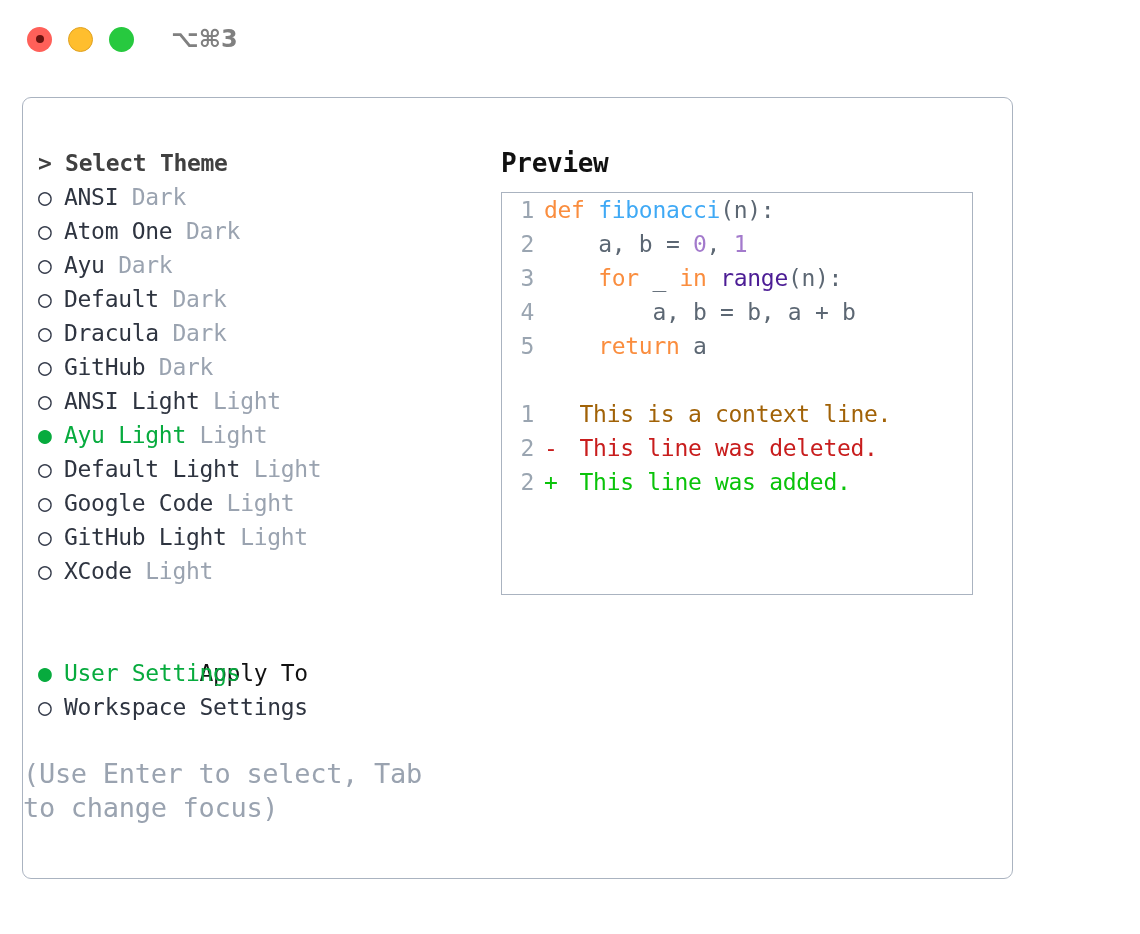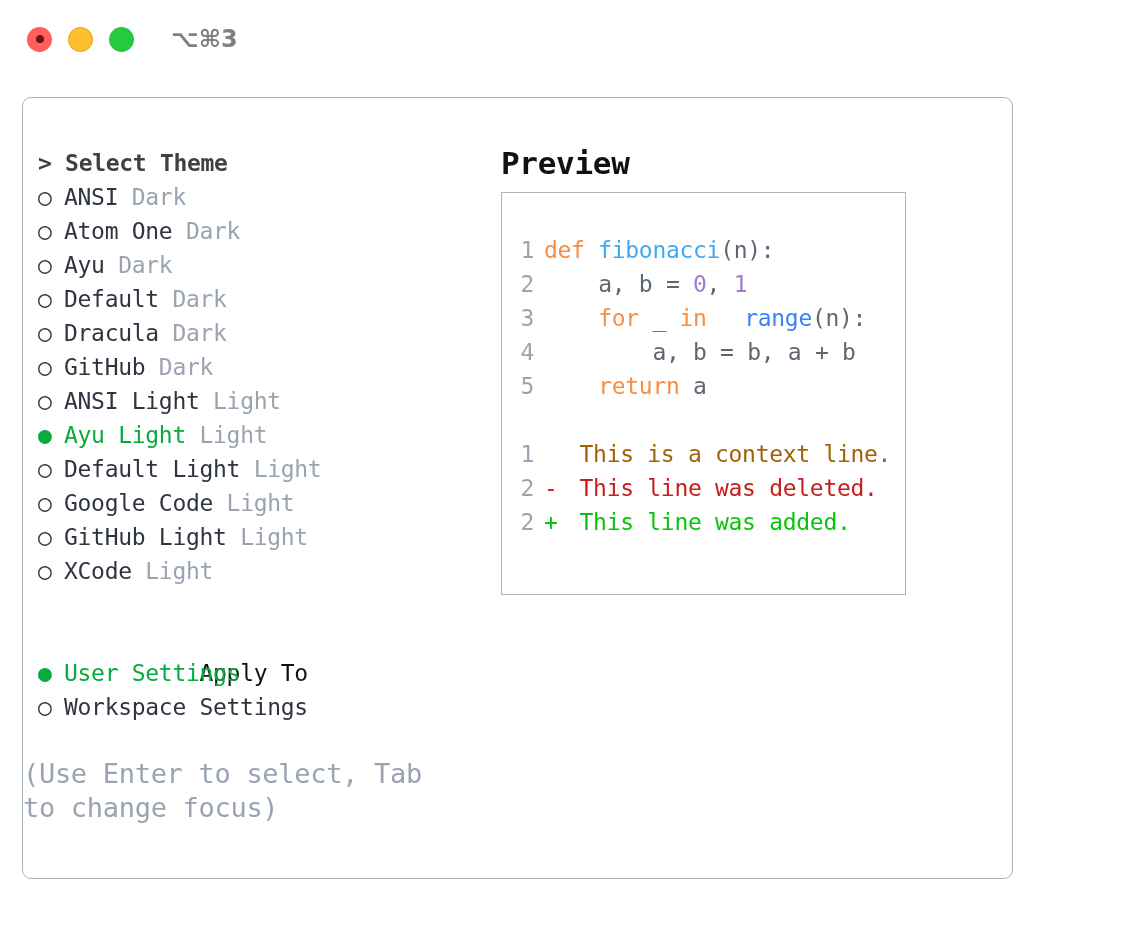--- a/index.html
+++ b/index.html
@@ -129,55 +129,54 @@
     width: 420px;
   }
   
   .right-col {
     position: absolute;
     left: 478px;
     top: 48px;
     width: 500px;
   }
   .preview-title {
-    font-size: 31px;
+    font-size: 26px;
     font-weight: bold;
     color: #111111;
     letter-spacing: -0.3px;
     height: 34px;
     line-height: 34px;
   }
   .preview-box {
     margin-top: 12px;
-    width: 405px;
+    width: 472px;
     height: 403px;
     border: 1.6px solid #aab3c0;
     box-sizing: border-box;
-    padding-top: 40px;
     background: #ffffff;
   }
   .code-line {
     height: 34px;
     line-height: 34px;
     font-size: 23px;
     white-space: pre;
     letter-spacing: -0.3px;
   }
   .ln {
     display: inline-block;
     width: 42px;
     text-align: right;
     color: #9aa5b1;
     padding-right: 10px;
     box-sizing: border-box;
   }
   .blank-line { height: 34px; }
   .kw  { color: #fa8d3e; }
   .fn  { color: #3fa9f5; }
-  .bi  { color: #3b82f6; margin-left: 24px; }
+  .bi  { color: #4c1d95; }
   .num { color: #a37acc; }
   .pl  { color: #5c6773; }
   .diff-ctx { color: #a16207; text-align: center; }
   .diff-del { color: #c81d1d; }
   .diff-add { color: #0ac30a; }
   .mark-col { display: inline-block; width: 22px; }
 </style>
 </head>
 <body>
 

